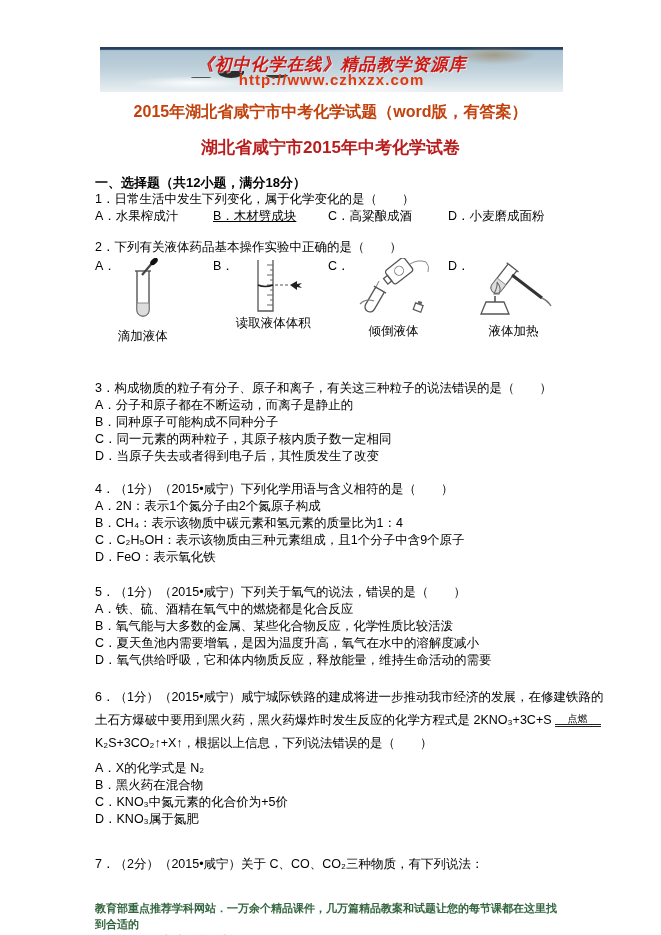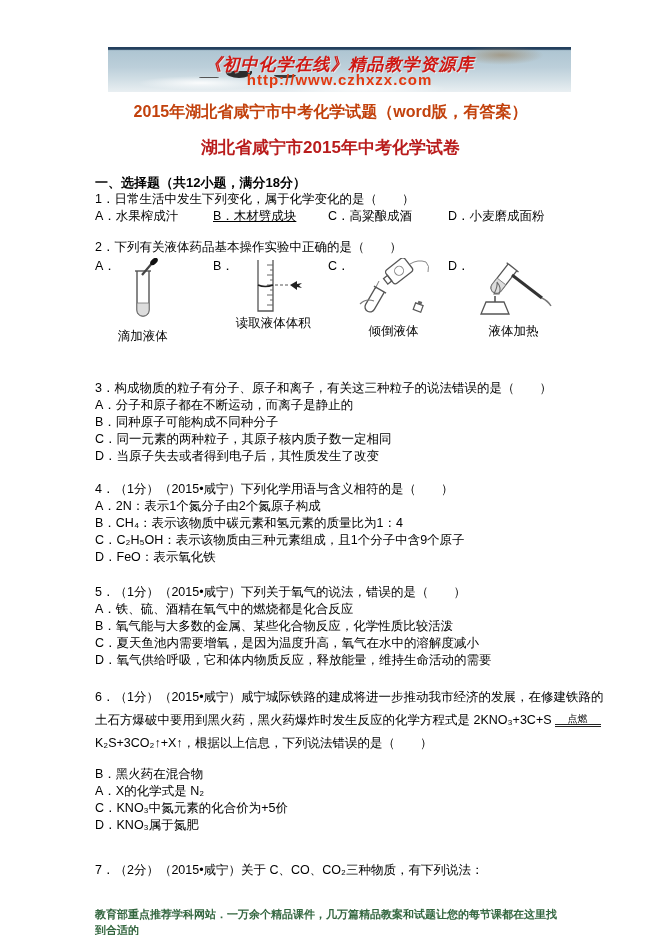--- a/index.html
+++ b/index.html
@@ -2,21 +2,21 @@
 <html><head>
 <meta charset="utf-8">
 <style>
   * { margin:0; padding:0; box-sizing:border-box; }
   html,body { background:#fff; }
   body { width:661px; font-family:"Liberation Sans","DejaVu Sans",sans-serif; color:#000; }
   .page { position:relative; width:661px; height:935px; background:#fff; overflow:hidden; }
 
   
   .banner{
-    position:absolute; left:108px; top:47px; width:463px; height:45px;
+    position:absolute; left:100px; top:47px; width:463px; height:45px;
     background:
       radial-gradient(60px 14px at 85% 18%, rgba(150,120,80,.55), rgba(150,120,80,0) 70%),
       radial-gradient(90px 10px at 20% 80%, rgba(255,255,255,.9), rgba(255,255,255,0) 70%),
       radial-gradient(120px 12px at 55% 92%, rgba(255,255,255,.8), rgba(255,255,255,0) 70%),
       linear-gradient(180deg,#24405e 0%,#24405e 5%,#aec5d2 8%,#bccfda 45%,#cfdde4 70%,#e9eff2 100%);
     overflow:hidden;
   }
   .banner-boat{
     position:absolute; left:118px; top:24px; width:26px; height:7px; background:#2c2c2c;
     border-radius:0 0 60% 60%/0 0 100% 100%;
@@ -223,23 +223,23 @@
       <div class="line">C．夏天鱼池内需要增氧，是因为温度升高，氧气在水中的溶解度减小</div>
       <div class="line">D．氧气供给呼吸，它和体内物质反应，释放能量，维持生命活动的需要</div>
     </div>
 
     <div class="q mt20">
       <div class="line">6．（1分）（2015•咸宁）咸宁城际铁路的建成将进一步推动我市经济的发展，在修建铁路的</div>
       <div class="line eq-line" style="margin:6px 0;">
         <span>土石方爆破中要用到黑火药，黑火药爆炸时发生反应的化学方程式是 2KNO₃+3C+S</span>
         <span class="condition">点燃</span>
       </div>
-      <div class="line" style="margin-bottom:14px;">K₂S+3CO₂↑+X↑，根据以上信息，下列说法错误的是（　　）</div>
+      <div class="line" style="margin-bottom:8px;">K₂S+3CO₂↑+X↑，根据以上信息，下列说法错误的是（　　）</div>
+      <div class="line">A．X的化学式是 N₂</div>
       <div class="line">B．黑火药在混合物</div>
-      <div class="line">A．X的化学式是 N₂</div>
       <div class="line">C．KNO₃中氮元素的化合价为+5价</div>
       <div class="line">D．KNO₃属于氮肥</div>
     </div>
 
     <div class="q mt28">
       <div class="line">7．（2分）（2015•咸宁）关于 C、CO、CO₂三种物质，有下列说法：</div>
     </div>
 
   </div>
 

